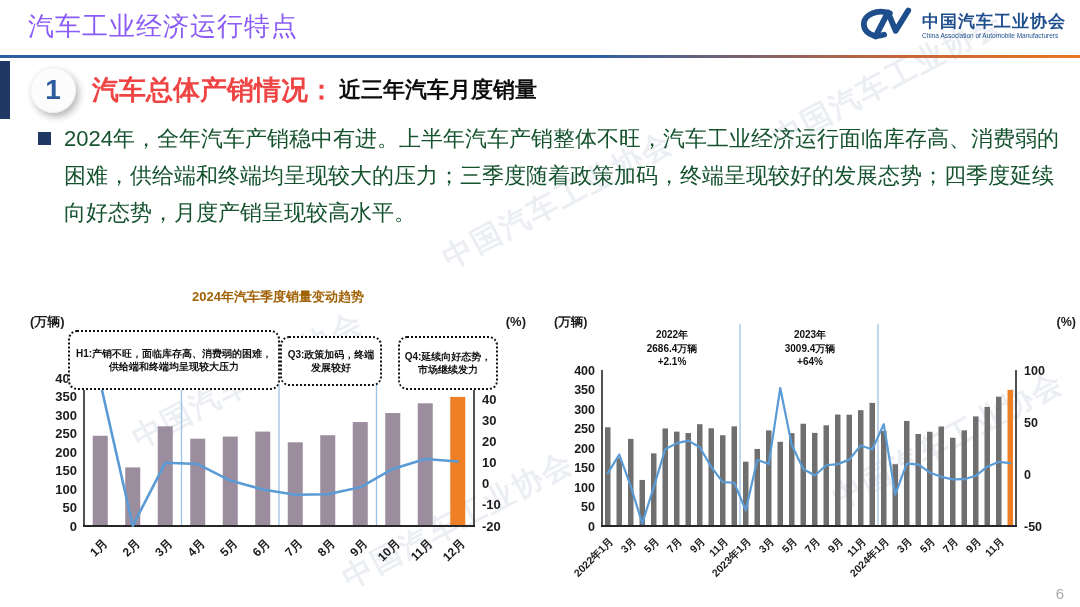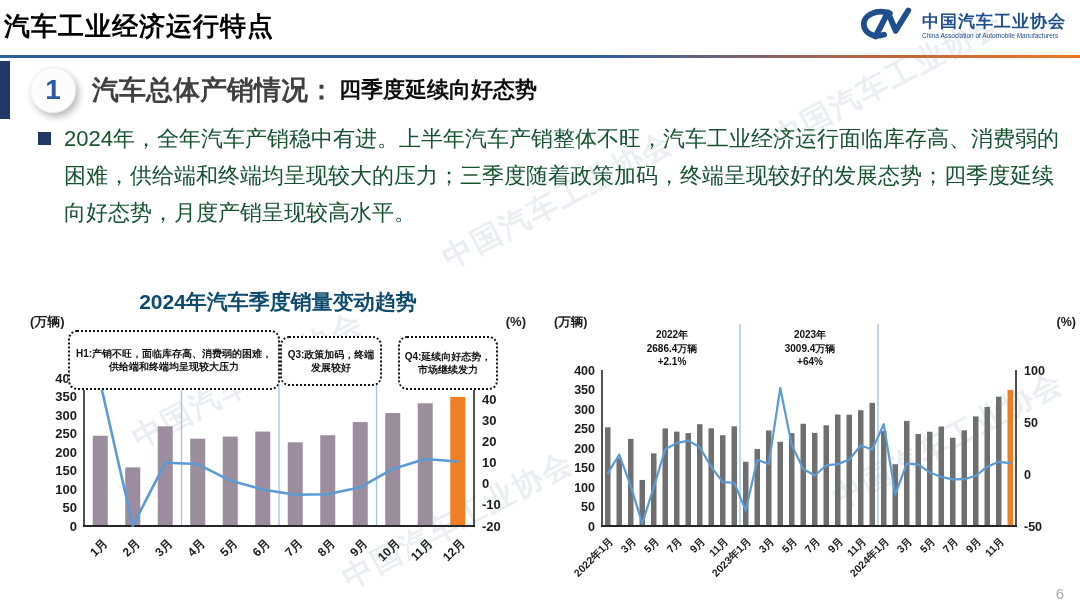--- a/index.html
+++ b/index.html
@@ -5,50 +5,50 @@
   * { margin:0; padding:0; box-sizing:border-box; }
   html,body { background:#e9e9e9; }
   body { font-family:"Liberation Sans","DejaVu Sans",sans-serif; }
   .slide { position:relative; width:1080px; height:607px; background:#ffffff; overflow:hidden; margin:0 auto; }
 
   
   .wm { position:absolute; color:#c8cfdd; opacity:.35; font-weight:bold; font-size:30px;
         transform:rotate(-28deg); z-index:0; white-space:nowrap; letter-spacing:2px; }
 
   
-  .page-title { position:absolute; left:4px; top:9px; font-size:26px; font-weight:bold;
-                color:#000000; letter-spacing:1px; z-index:2; }
+  .page-title { position:absolute; left:28px; top:9px; font-size:26px; font-weight:normal;
+                color:#8b5cf6; letter-spacing:1px; z-index:2; }
   .logo { position:absolute; right:14px; top:6px; display:flex; align-items:center; gap:7px; z-index:2; }
   .logo-names { display:flex; flex-direction:column; line-height:1.1; }
   .logo-cn { color:#1F4E8C; font-weight:bold; font-size:17px; letter-spacing:1px; }
   .logo-en { color:#1F4E8C; font-size:6.5px; }
   .divider { position:absolute; left:0; right:0; top:55px; height:3px; z-index:2;
              background:linear-gradient(90deg,#2E5FA3 0%,#2E5FA3 55%,#C2653C 82%,#E87722 100%); }
 
   
   .section-row { position:absolute; left:0; top:61px; right:0; height:58px; display:flex; align-items:center; z-index:2; }
   .accent-bar { width:10px; height:58px; background:#1F3864; }
   .num-badge { margin-left:20px; width:46px; height:46px; border-radius:50%; background:#fcfcfc;
                box-shadow:3px 4px 7px rgba(0,0,0,.28), inset 0 0 0 1px #eee;
                display:flex; align-items:center; justify-content:center;
                color:#2E5A9E; font-size:28px; font-weight:bold; }
-  .section-title { margin-left:16px; font-size:27px; font-weight:bold; color:#404040; }
+  .section-title { margin-left:16px; font-size:27px; font-weight:bold; color:#ef4444; }
   .section-subtitle { margin-left:4px; font-size:22px; font-weight:bold; color:#0d0d0d; }
 
   
   .bullets { position:absolute; left:36px; top:121px; width:1026px; list-style:none; z-index:2; }
   .bullets li { position:relative; padding-left:28px; font-size:22px; color:#14532d; line-height:1.68; }
   .bullet-marker { position:absolute; left:2px; top:11px; width:13px; height:13px; background:#1F3864; }
 
   
   .chart { position:absolute; top:288px; height:307px; z-index:2; }
   #chart-left  { left:28px;  width:500px; }
   #chart-right { left:552px; width:526px; }
   .chart-title { position:absolute; top:0; left:0; right:0; text-align:center;
-                 font-size:21px; font-weight:bold; color:#0c4a6e; }
+                 font-size:13px; font-weight:bold; color:#a16207; }
   .chart svg { position:absolute; left:0; top:24px; z-index:1; }
   .callout { position:absolute; z-index:3; background:#ffffff; border:2px dotted #111;
              border-radius:9px; display:flex; align-items:center; justify-content:center;
              text-align:center; font-size:10px; font-weight:bold; color:#111;
              line-height:1.3; padding:2px 4px; }
   #callout-h1 { left:40px;  top:42px; width:212px; height:60px; }
   #callout-q3 { left:252px; top:48px; width:102px; height:50px; }
   #callout-q4 { left:370px; top:48px; width:100px; height:54px; }
   .year-note { position:absolute; z-index:3; width:136px; text-align:center;
                font-size:10px; font-weight:bold; color:#111; line-height:1.35; }
@@ -81,21 +81,21 @@
       <span class="logo-cn">中国汽车工业协会</span>
       <span class="logo-en">China Association of Automobile Manufacturers</span>
     </span>
   </div>
   <div class="divider"></div>
 
   <div class="section-row">
     <div class="accent-bar"></div>
     <div class="num-badge">1</div>
     <div class="section-title">汽车总体产销情况：</div>
-    <div class="section-subtitle">四季度延续向好态势</div>
+    <div class="section-subtitle">近三年汽车月度销量</div>
   </div>
 
   <ul class="bullets">
     <li>
       <span class="bullet-marker"></span>
       <span>2024年，全年汽车产销稳中有进。上半年汽车产销整体不旺，汽车工业经济运行面临库存高、消费弱的困难，供给端和终端均呈现较大的压力；三季度随着政策加码，终端呈现较好的发展态势；四季度延续向好态势，月度产销呈现较高水平。</span>
     </li>
   </ul>
 
   <div class="chart" id="chart-left">

